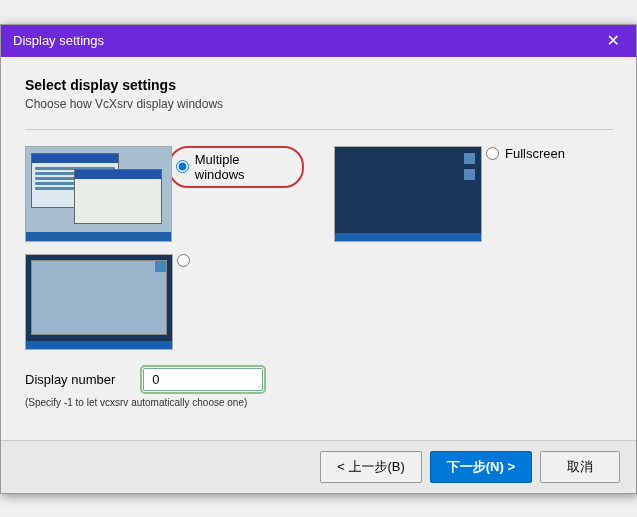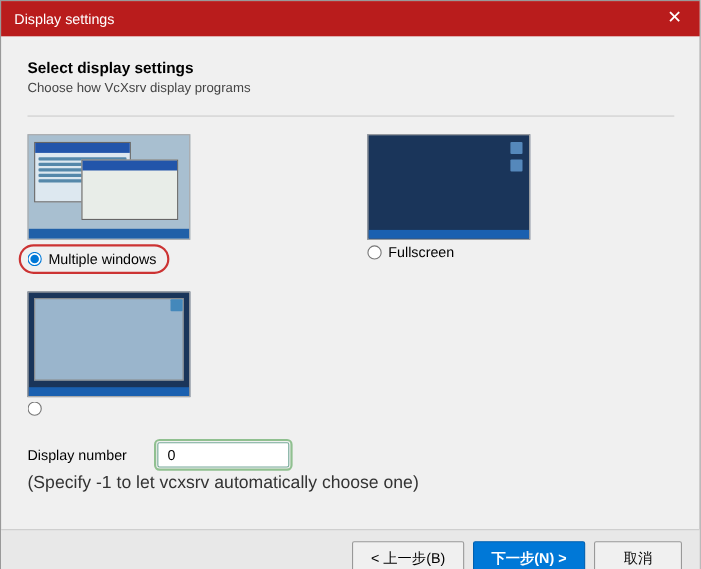--- a/index.html
+++ b/index.html
@@ -12,21 +12,21 @@
       justify-content: center;
       min-height: 100vh;
     }
     .dialog {
       width: 637px;
       background: #f0f0f0;
       border: 1px solid #999;
       box-shadow: 2px 2px 10px rgba(0,0,0,0.4);
     }
     .title-bar {
-      background: #b91c1c;
+      background: #6d28d9;
       color: white;
       padding: 8px 12px;
       display: flex;
       justify-content: space-between;
       align-items: center;
       font-size: 13px;
       font-weight: normal;
     }
     .title-bar-close {
       background: none;
@@ -80,21 +80,21 @@
     .display-number-input {
       border: 1px solid #7a9;
       border-radius: 2px;
       padding: 3px 8px;
       font-size: 13px;
       width: 120px;
       outline: 2px solid #90c090;
       outline-offset: 1px;
     }
     .display-number-hint {
-      font-size: 16px;
+      font-size: 10px;
       color: #333;
     }
     .button-bar {
       background: #e8e8e8;
       border-top: 1px solid #ccc;
       padding: 10px 16px;
       display: flex;
       justify-content: flex-end;
       gap: 8px;
     }
@@ -117,21 +117,21 @@
       accent-color: #0078d7;
     }
     .options-layout {
       display: grid;
       grid-template-columns: 1fr 1fr;
       gap: 12px 30px;
       margin-bottom: 18px;
     }
     .opt-cell {
       display: flex;
-      flex-direction: column;
+      flex-direction: row;
       align-items: flex-start;
       gap: 4px;
     }
     .opt-preview-img {
       width: 148px;
       height: 96px;
       background: #1e3d5a;
       border: 1px solid #aaa;
       position: relative;
       overflow: hidden;
@@ -186,21 +186,21 @@
 
 <div class="dialog">
 
   <div class="title-bar">
     <span>Display settings</span>
     <button class="title-bar-close">✕</button>
   </div>
 
   <div class="dialog-content">
     <div class="section-title">Select display settings</div>
-    <div class="section-subtitle">Choose how VcXsrv display programs</div>
+    <div class="section-subtitle">Choose how VcXsrv display windows</div>
     <hr class="separator">
 
     <div class="options-layout">
 
       <div class="opt-cell">
         <div class="opt-preview-img mw-bg">
           <div class="mw-win1">
             <div class="mw-win1-tb"></div>
             <div class="mw-win1-body">
               <div class="mw-line"></div>

